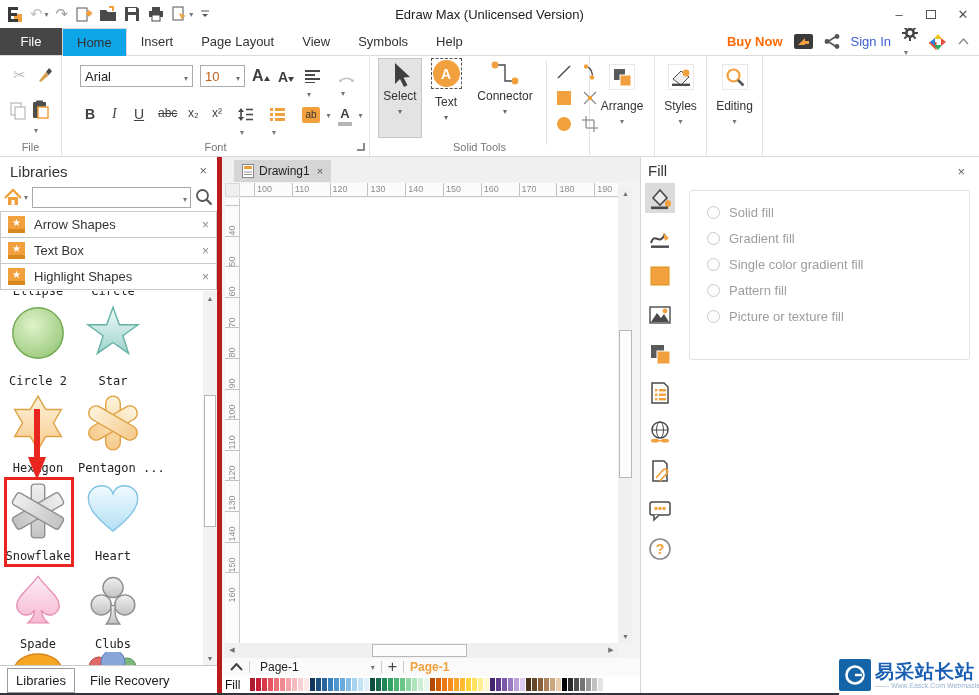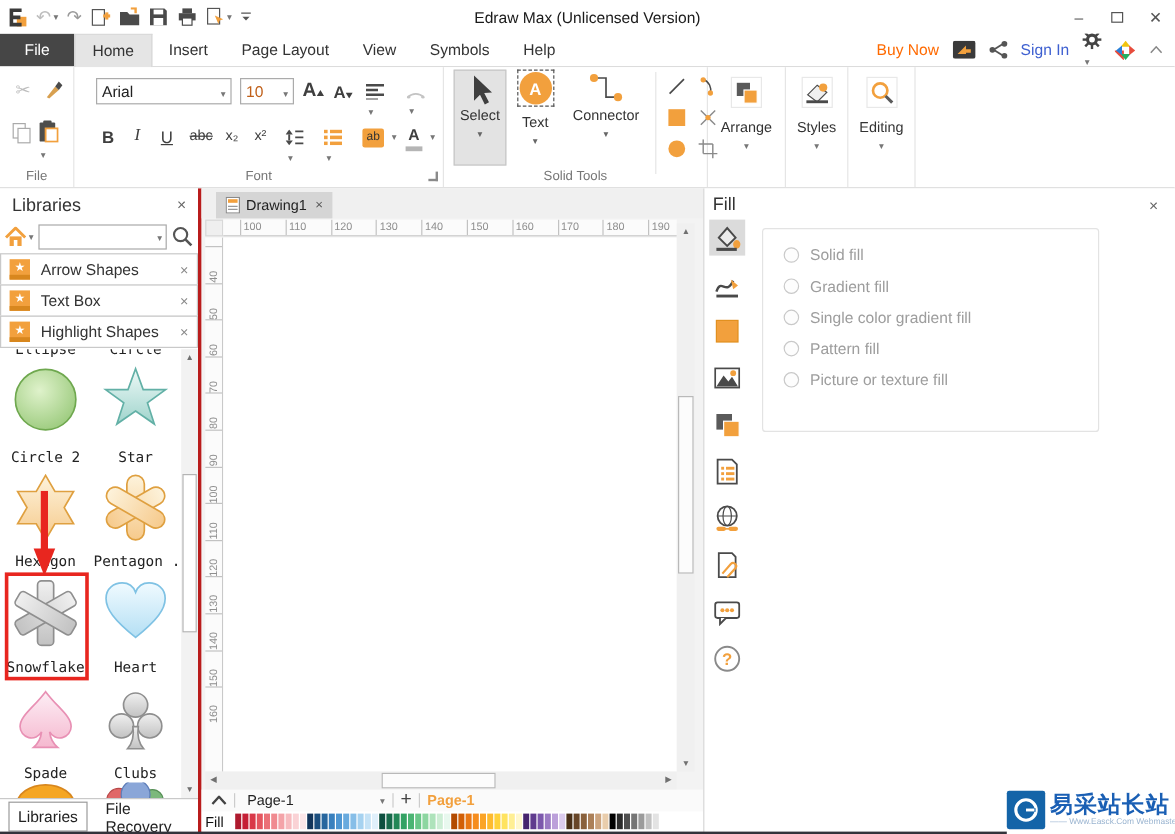--- a/index.html
+++ b/index.html
@@ -18,23 +18,23 @@
   .wincontrols { margin-left:auto; display:flex; z-index:2; }
   .winbtn { width:32px; height:22px; display:flex; align-items:center; justify-content:center; color:#555; font-size:13px; }
   .maxbox { width:10px; height:9px; border:1px solid #555; display:inline-block; }
   .glyph-undo { color:#bdbdbd; font-size:15px; }
   .glyph-redo { color:#9a9a9a; font-size:15px; }
 
   
   .tabrow { height:28px; display:flex; align-items:stretch; background:#fff; border-bottom:1px solid #dcdcdc; }
   .tab { padding:0 14px; display:flex; align-items:center; font-size:13px; color:#333; }
   .tab[data-state="dark"] { background:#464646; color:#fff; min-width:62px; justify-content:center; padding:0; }
-  .tab[data-state="active"] { background:#e5e5e5; border:1px solid #d8d8d8; border-bottom:none; margin-bottom:-1px; }
+  .tab[data-state="active"] { background:#0ea5e9; border:1px solid #d8d8d8; border-bottom:none; margin-bottom:-1px; }
   .tabrow-right { margin-left:auto; display:flex; align-items:center; gap:11px; padding-right:10px; }
-  .buynow { font-size:13px; font-weight:normal; color:#ff6a00; }
+  .buynow { font-size:13px; font-weight:bold; color:#ff6a00; }
   .signin { font-size:13px; color:#3d5fd0; }
 
   
   .ribbon { height:101px; display:flex; background:#fff; border-bottom:1px solid #d9d9d9; position:relative; }
   .grp { position:relative; height:100%; flex:none; border-right:1px solid #e5e5e5; }
   .grp-label { position:absolute; bottom:3px; left:0; right:0; text-align:center; font-size:11px; color:#767676; }
   .grp-file { width:62px; }
   .grp-font { width:308px; }
   .grp-basic { width:220px; }
   .biggrp { width:65px; position:relative; border-right:1px solid #e5e5e5; text-align:center; }
@@ -52,21 +52,21 @@
   .toolbtn .tdd { font-size:8px; color:#666; margin-top:4px; }
   .selbtn { background:#e3e3e3; border:1px solid #c6c6c6; height:80px; }
   .texticon { width:27px; height:27px; border-radius:50%; background:#f2a03d; color:#fff;
               font-weight:bold; font-size:14px; display:flex; align-items:center; justify-content:center; }
   .dashwrap { border:1px dashed #555; padding:1px; display:inline-block; }
 
   
   .main { display:flex; height:538px; }
 
   
-  .libpanel { width:168px; position:relative; background:#fff; border-right:3px solid #b91c1c; }
+  .libpanel { width:222px; position:relative; background:#fff; border-right:5px solid #b91c1c; }
   .lib-title { position:absolute; left:10px; top:6px; font-size:15px; color:#333; }
   .lib-close { position:absolute; right:10px; top:6px; font-size:13px; color:#666; }
   .searchrow { position:absolute; left:4px; top:29px; right:4px; height:22px; display:flex; align-items:center; }
   .homebtn { width:28px; display:flex; align-items:center; }
   .searchbox { flex:1; height:21px; border:1px solid #a9a9a9; display:flex; align-items:center; padding:0 3px; }
   .searchbox .flex1 { flex:1; }
   .libbars { position:absolute; left:0; right:0; top:55px; }
   .libbar { height:27px; border:1px solid #c9c9c9; margin-top:-1px; display:flex; align-items:center;
             padding:0 7px; background:#fff; }
   .staricon { width:17px; height:17px; background:#f2a03d; border-bottom:4px solid #d8871e;

